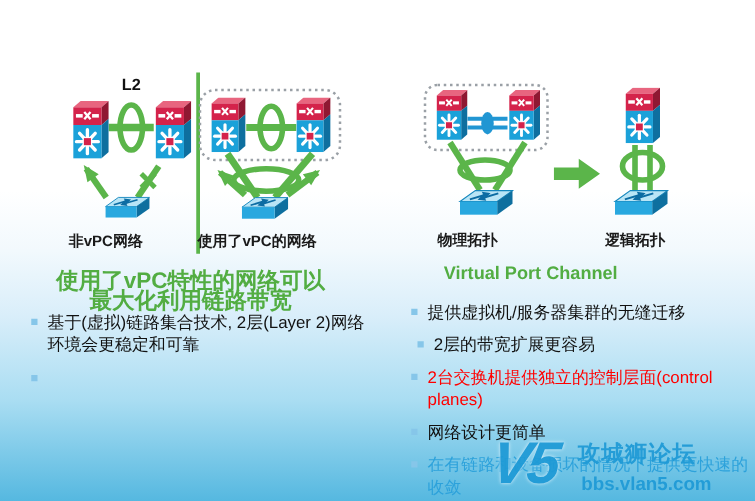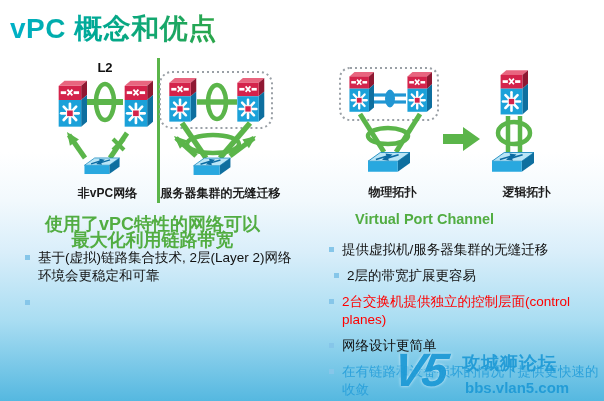--- a/index.html
+++ b/index.html
@@ -8,21 +8,21 @@
     font-family:"Liberation Sans","DejaVu Sans",sans-serif;
     background:linear-gradient(180deg,#ffffff 0%,#ffffff 38%,#f2f9fd 50%,#d9eefa 63%,#a9ddf2 80%,#55b8e0 100%);
   }
   .title{
     position:absolute;left:10px;top:10px;font-size:28px;font-weight:bold;letter-spacing:0.5px;
     color:#00a9ad;
     background:linear-gradient(90deg,#00b1c8 0%,#00a88f 45%,#2ca648 100%);
     -webkit-background-clip:text;background-clip:text;-webkit-text-fill-color:transparent;
   }
   .divider{position:absolute;left:157px;top:58px;width:3px;height:145px;background:#5bb54a;}
-  .dlabel{position:absolute;font-size:12px;font-weight:bold;color:#1a1a1a;text-align:center;}
+  .dlabel{position:absolute;font-size:12px;font-weight:bold;color:#1a1a1a;}
   .lab-nonvpc{left:55px;top:185px;width:105px;}
   .lab-vpc{left:158px;top:185px;width:125px;}
   .lab-phys{left:350px;top:184px;width:85px;}
   .lab-logi{left:484px;top:184px;width:85px;}
   .caption{position:absolute;left:30px;top:216px;width:245px;text-align:center;
     font-size:18px;font-weight:bold;color:#52ad42;line-height:16px;}
   .vpc-caption{position:absolute;left:355px;top:211px;width:200px;text-align:left;
     font-size:14.5px;font-weight:bold;color:#52ad42;}
   .col{position:absolute;width:278px;}
   .col-left{left:22px;top:249px;}
@@ -71,21 +71,20 @@
         <polygon points="28,6.9 23.5,6.2 25.2,9.6"></polygon>
         <line x1="37" y1="6.5" x2="22" y2="11"></line>
         <polygon points="20,11.6 24.5,12.2 22.9,8.8"></polygon>
       </g>
     </symbol>
   </defs>
 </svg>
 
 <div class="slide">
 
-  <div class="title">vPC 概念和优点</div>
 
   <svg class="dg" style="left:28px;top:56px" width="132" height="148" viewBox="0 0 132 148">
     <text x="77" y="16" text-anchor="middle" font-size="13" font-weight="bold" fill="#111">L2</text>
     <line x1="59" y1="46" x2="95" y2="46" stroke="#5bb54a" stroke-width="6"></line>
     <ellipse cx="77" cy="46" rx="9" ry="18" fill="none" stroke="#5bb54a" stroke-width="4.5"></ellipse>
     <use href="#sym-stack" x="29" y="24" width="30" height="50"></use>
     <use href="#sym-stack" x="95" y="24" width="30" height="50"></use>
     <line x1="57" y1="102" x2="41" y2="79" stroke="#5bb54a" stroke-width="5"></line>
     <polygon points="0,0 -13,-5.5 -13,5.5" transform="translate(39,76) rotate(235)" fill="#5bb54a"></polygon>
     <line x1="82" y1="102" x2="99" y2="77" stroke="#5bb54a" stroke-width="5"></line>
@@ -137,21 +136,21 @@
     <g stroke="#5bb54a" stroke-width="4.5">
       <line x1="26" y1="54" x2="26" y2="90"></line>
       <line x1="38" y1="54" x2="38" y2="90"></line>
     </g>
     <ellipse cx="32" cy="71" rx="16" ry="11" fill="none" stroke="#5bb54a" stroke-width="4.5"></ellipse>
     <use href="#sym-stack" x="17" y="8" width="29" height="47"></use>
     <use href="#sym-switch" x="8" y="87" width="46" height="24.5"></use>
   </svg>
 
   <div class="dlabel lab-nonvpc">非vPC网络</div>
-  <div class="dlabel lab-vpc">服务器集群的无缝迁移</div>
+  <div class="dlabel lab-vpc">使用了vPC的网络</div>
   <div class="dlabel lab-phys">物理拓扑</div>
   <div class="dlabel lab-logi">逻辑拓扑</div>
 
   <div class="caption">
     <div>使用了vPC特性的网络可以</div>
     <div>最大化利用链路带宽</div>
   </div>
   <div class="vpc-caption">Virtual Port Channel</div>
 
   <div class="col col-left">

